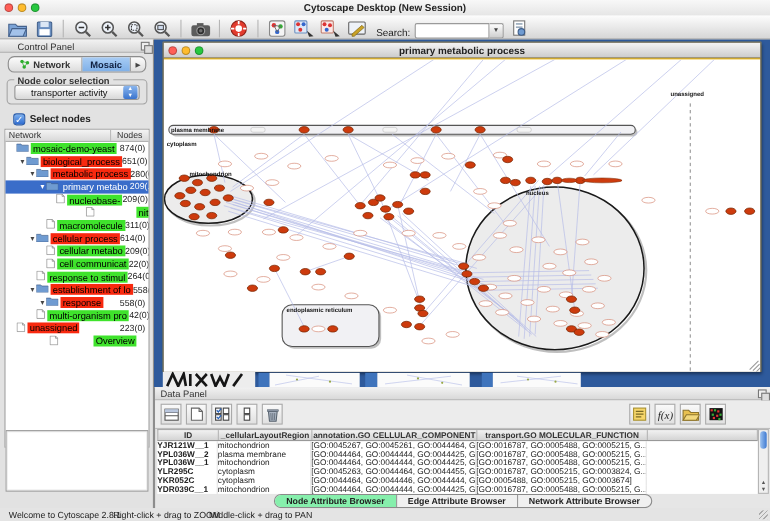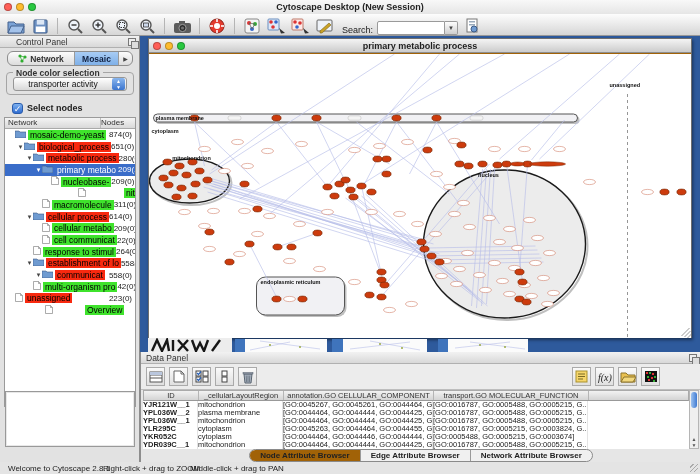--- a/index.html
+++ b/index.html
@@ -36,61 +36,61 @@
   #cp-group-label{position:absolute;left:6px;top:-5px;background:#e2e2e2;padding:0 3px;font-size:8.5px;font-weight:bold;color:#333}
   #color-select{position:absolute;left:6px;top:4px;width:114px;height:14px;border:1px solid #969696;border-radius:3px;background:linear-gradient(#ffffff,#d8d8d8);display:flex;align-items:center}
   #color-select .val{flex:1;font-size:8.5px;color:#111;text-align:center}
   #color-select .btn{width:13px;height:12px;margin-right:1px;border-radius:2px;background:linear-gradient(#8ab6ee,#3a74ce);color:#fff;font-size:5px;line-height:6px;text-align:center}
   #cp-check{left:12px;top:66px;height:12px;display:flex;align-items:center;gap:4px}
   #cp-checkbox{width:11px;height:11px;border-radius:3px;border:1px solid #2a5cab;background:linear-gradient(#7db1f0,#2f6cd0);color:#fff;font-size:9px;line-height:10px;text-align:center}
   #cp-check .lbl{font-size:9px;font-weight:bold;color:#222}
   #cp-tree{left:4px;top:81px;width:132px;height:290px;background:#fff;border:1px solid #9a9a9a}
   #tree-header{height:11px;background:linear-gradient(#f4f4f4,#d9d9d9);border-bottom:1px solid #aaa;display:flex;font-size:8px;color:#333}
   #tree-header .c1{width:96px;padding-left:3px;border-right:1px solid #bbb}
-  #tree-header .c2{flex:1;}
+  #tree-header .c2{flex:1;text-align:center}
   .trow{height:11.7px;display:flex;align-items:center;font-size:8.5px;white-space:nowrap;overflow:hidden}
   .trow .exp{width:7px;font-size:7px;color:#444;text-align:center;flex:none}
   .trow .lbl{padding:0 2px;color:#000}
   .trow .cnt{margin-left:auto;padding-right:3px;color:#222;font-size:8px}
   .trow.sel{background:#3a6dc9}
   .trow.sel .lbl{color:#fff;background:none!important}
   .trow.sel .cnt,.trow.sel .exp{color:#fff}
   .hl-green{background:#3fe32c}.hl-red{background:#f8290f}
   .tico{flex:none;margin-right:2px;display:inline-block}
   #birdseye{left:5px;top:355px;width:130px;height:56px;background:#fff;border:1px solid #999;box-shadow:inset 0 0 0 1px #e8e8e8}
 
   
   #workspace{left:140px;top:36px;width:560px;height:316px;background:#2e5a9c}
-  #net-window{left:8px;top:2px;width:544px;height:300px;background:#a16207;border:1px solid #6f6f6f;box-shadow:1px 2px 3px rgba(0,0,0,.45)}
+  #net-window{left:8px;top:2px;width:544px;height:300px;background:#eab308;border:1px solid #6f6f6f;box-shadow:1px 2px 3px rgba(0,0,0,.45)}
   #nw-titlebar{height:14px;background:linear-gradient(#f4f4f4,#cccccc);border-bottom:1px solid #8e8e8e;position:relative}
   #nw-titlebar .title{text-align:center;font-size:9px;font-weight:bold;color:#222;line-height:14px}
   #nw-canvas{position:absolute;left:0;top:15px;width:542px;height:284px;background:#fff;overflow:hidden}
   #fragments{left:0;top:302px;width:560px;height:14px}
 
   
   #data-panel{left:140px;top:352px;width:560px;height:110px;background:#e6e6e6;border-left:1px solid #8d8d8d}
   #dp-header{left:0;top:0;width:560px;height:12px;background:linear-gradient(#f2f2f2,#d8d8d8);border-bottom:1px solid #b0b0b0;font-size:8.5px;color:#333;line-height:12px;padding-left:5px}
   #dp-toolbar{left:0;top:12px;width:560px;height:26px;background:#ececec;border-bottom:1px solid #bdbdbd;display:flex;align-items:center;padding:0 5px;gap:4px}
   .dpicon{width:19px;height:19px;border:1px solid #aaa;background:linear-gradient(#fafafa,#e0e0e0);display:flex;align-items:center;justify-content:center}
   #dp-toolbar .spacer{flex:1}
   #dp-table{left:2px;top:38px;width:546px;height:59px;background:#fff}
-  #dt-head{display:flex;height:11px;background:linear-gradient(#f2f2f2,#d4d4d4);border:1px solid #aaa;border-bottom:1px solid #999;font-size:7.5px;font-weight:normal;color:#333}
+  #dt-head{display:flex;height:11px;background:linear-gradient(#f2f2f2,#d4d4d4);border:1px solid #aaa;border-bottom:1px solid #999;font-size:7.5px;font-weight:bold;color:#333}
   #dt-head div{border-right:1px solid #b5b5b5;text-align:center;line-height:10px;overflow:hidden;white-space:nowrap}
   .dtrow{display:flex;height:8px;font-size:7.5px;line-height:8px;white-space:nowrap;color:#222}
   .dtrow div{overflow:hidden;padding-left:0;border-right:1px solid #e4e4e4}
   .cw0{width:55px}.cw1{width:85px}.cw2{width:150px}.cw3{width:155px}.cw4{flex:1;border-right:none!important}
   .dtrow .cw0{font-weight:bold}
   #dt-scroll{left:548px;top:38px;width:10px;height:59px;background:#efefef;border:1px solid #b5b5b5}
   #dt-thumb{position:absolute;left:1px;top:1px;width:6px;height:16px;border-radius:3px;background:linear-gradient(90deg,#9cc2f0,#3f7ad2)}
   #dt-arrows{position:absolute;left:0;bottom:0;width:8px;font-size:5px;color:#555;text-align:center;line-height:6px}
   #dp-tabs{left:0;top:97px;width:560px;height:13px;display:flex;justify-content:center}
   #dp-tabs .grp{display:flex;border:1px solid #8a8a8a;border-radius:7px;overflow:hidden;height:13px;background:#f0f0f0}
   #dp-tabs .tab{padding:0 10px;font-size:8px;font-weight:bold;color:#222;line-height:12px;border-right:1px solid #9a9a9a}
   #dp-tabs .tab:last-child{border-right:none}
-  #dp-tabs .tab.active{background:#a16207}
+  #dp-tabs .tab.active{background:#86efac}
 
   
   #statusbar{left:0;top:462px;width:700px;height:12px;background:#e4e4e4;font-size:8px;color:#222}
   #statusbar span{position:absolute;top:2px;white-space:nowrap}
   #st0{left:8px}#st1{left:103px}#st2{left:190px}
   #grip{left:690px;top:464px;width:8px;height:8px;background:
     repeating-linear-gradient(135deg,transparent 0 2px,#aaa 2px 3px)}
 </style>
 </head>
 <body>
@@ -361,21 +361,21 @@
               <path d="M0 1h4l1 1h6v6H0z" fill="#6f9bd1" stroke="#3d5c88" stroke-width=".6"></path>
             </svg></span>
           <span class="lbl hl-red">establishment of lo</span>
           <span class="cnt">558(0)</span>
         </div>
         <div class="trow" style="padding-left: 30px;">
           <span class="exp">▾</span>
           <span><svg class="tico" width="11" height="8" viewBox="0 0 11 8">
               <path d="M0 1h4l1 1h6v6H0z" fill="#6f9bd1" stroke="#3d5c88" stroke-width=".6"></path>
             </svg></span>
-          <span class="lbl hl-red">communicat</span>
+          <span class="lbl hl-red">response</span>
           <span class="cnt">558(0)</span>
         </div>
         <div class="trow" style="padding-left: 21px;">
           <span class="exp"></span>
           <span><svg class="tico" width="8" height="9" viewBox="0 0 8 9">
               <path d="M.5 .5h5l2 2v6h-7z" fill="#fff" stroke="#888" stroke-width=".7"></path>
               <path d="M5.5 .5v2h2" fill="none" stroke="#888" stroke-width=".7"></path>
             </svg></span>
           <span class="lbl hl-green">multi-organism pro</span>
           <span class="cnt">42(0)</span>

